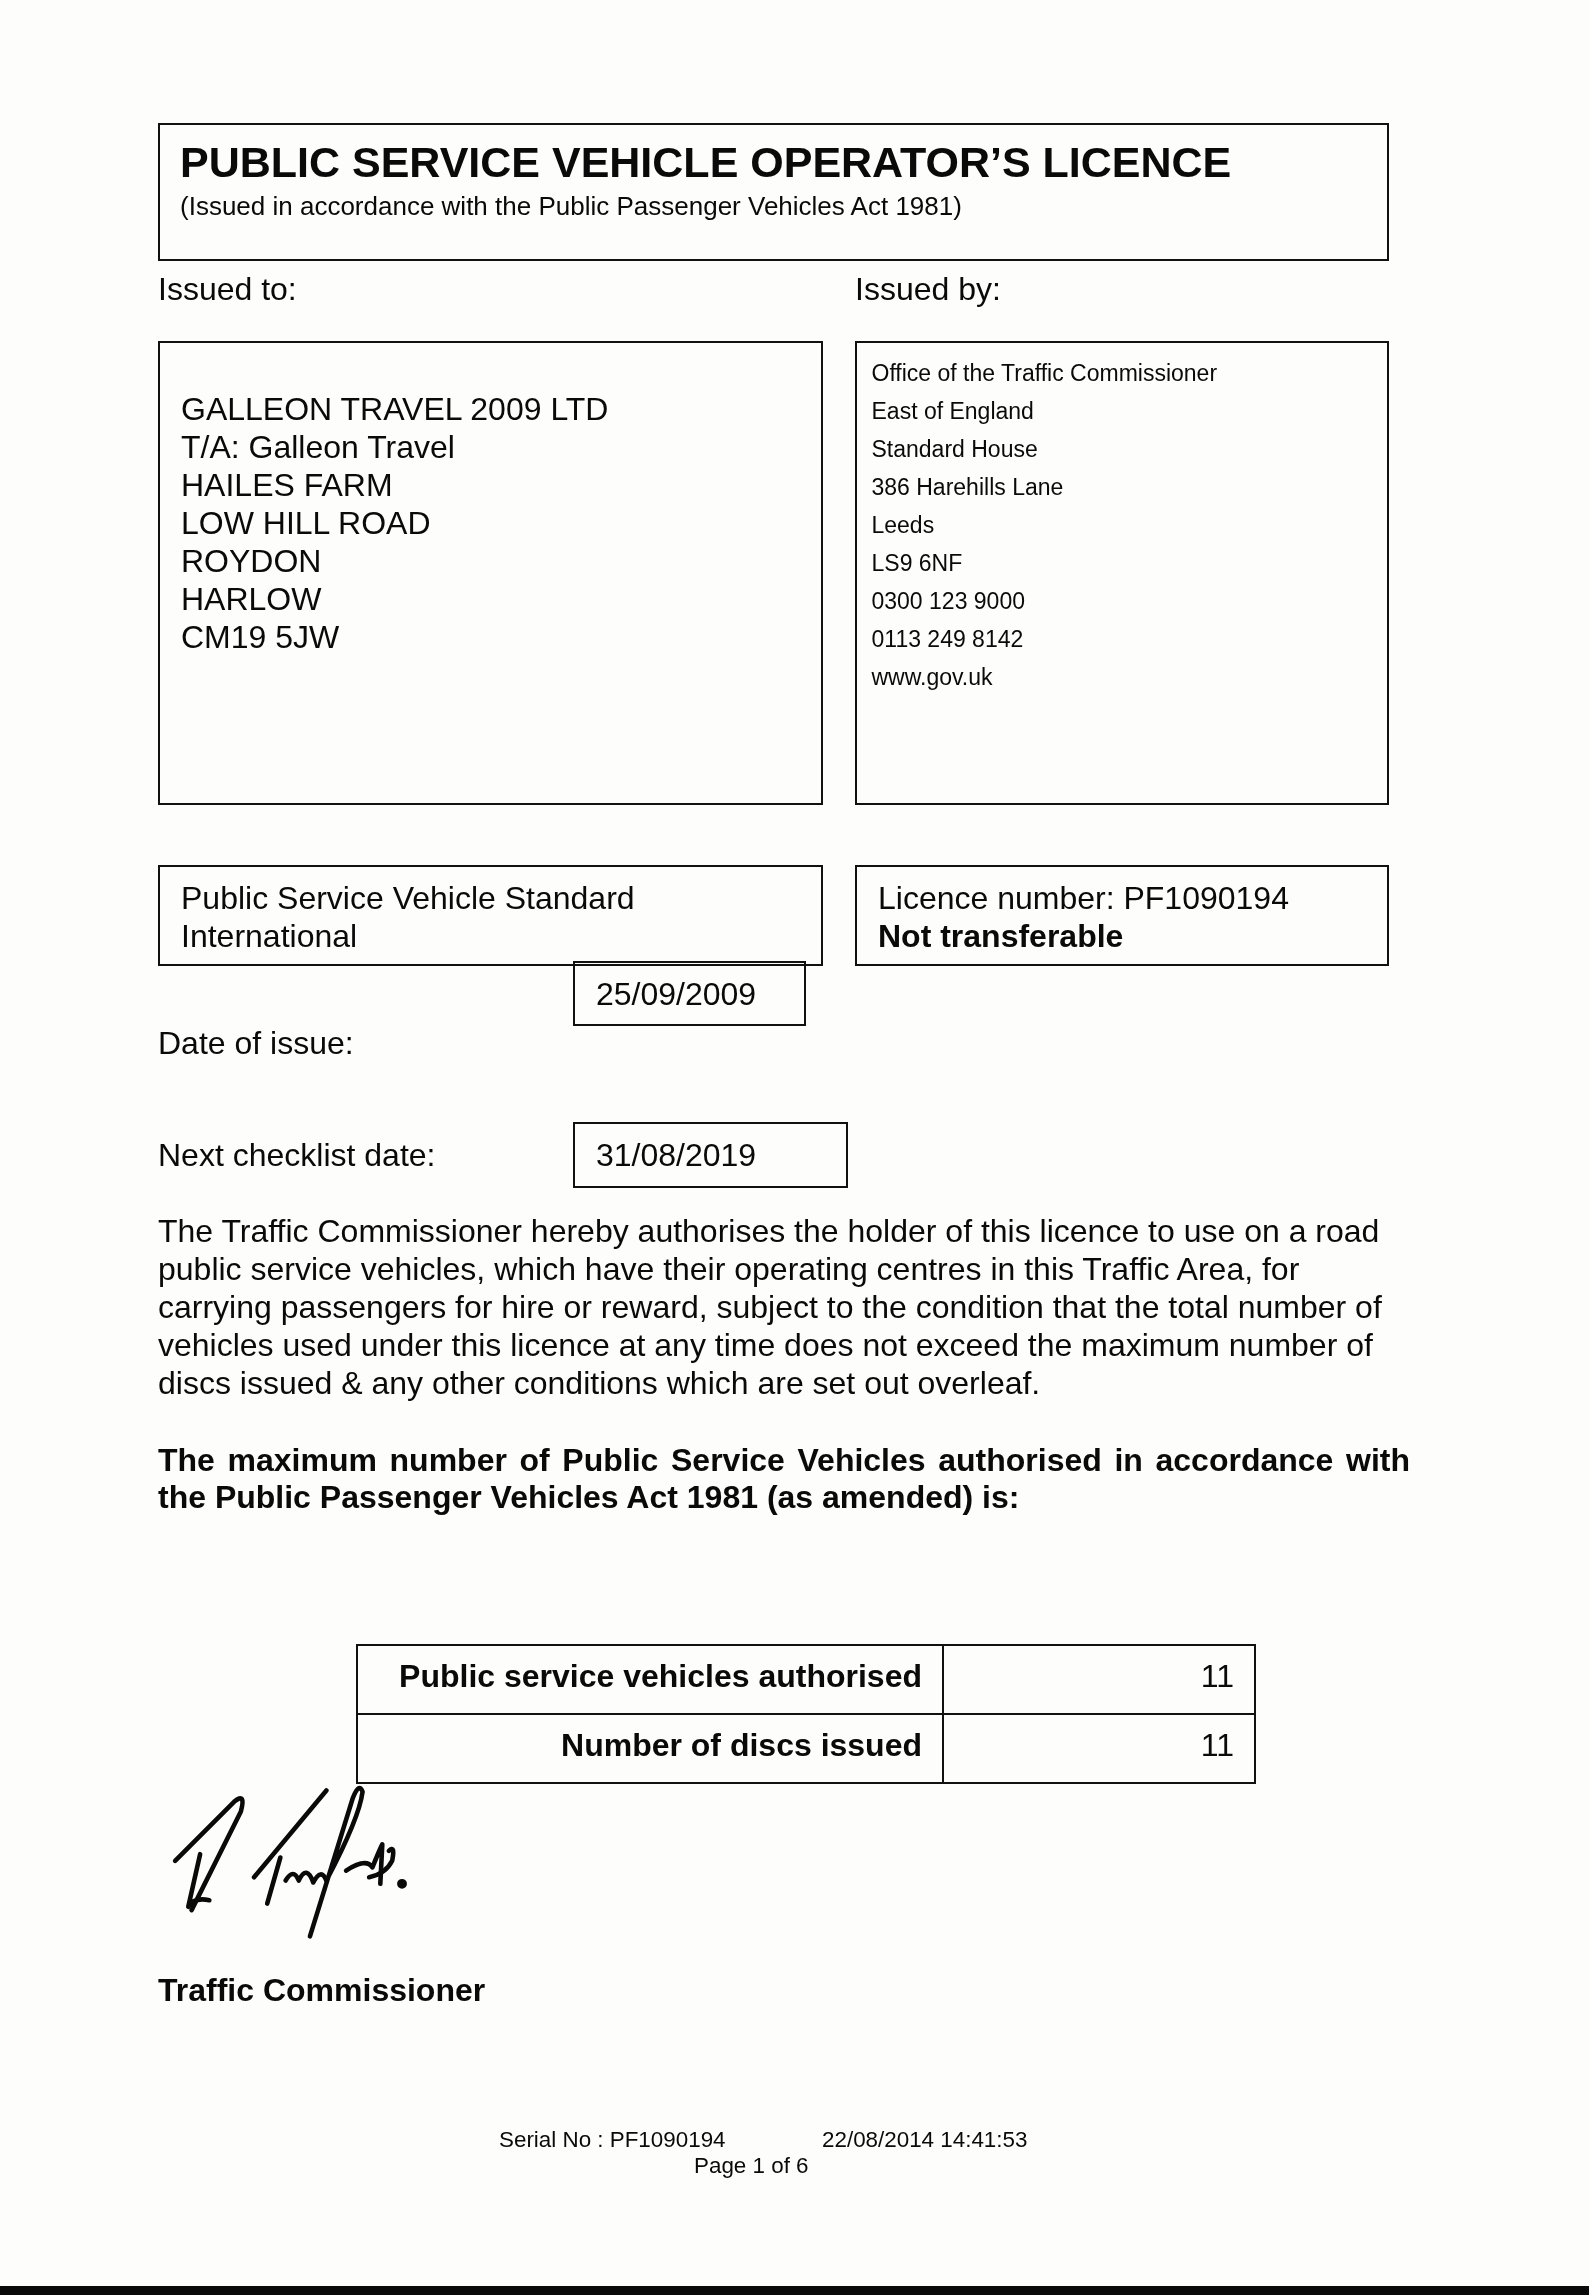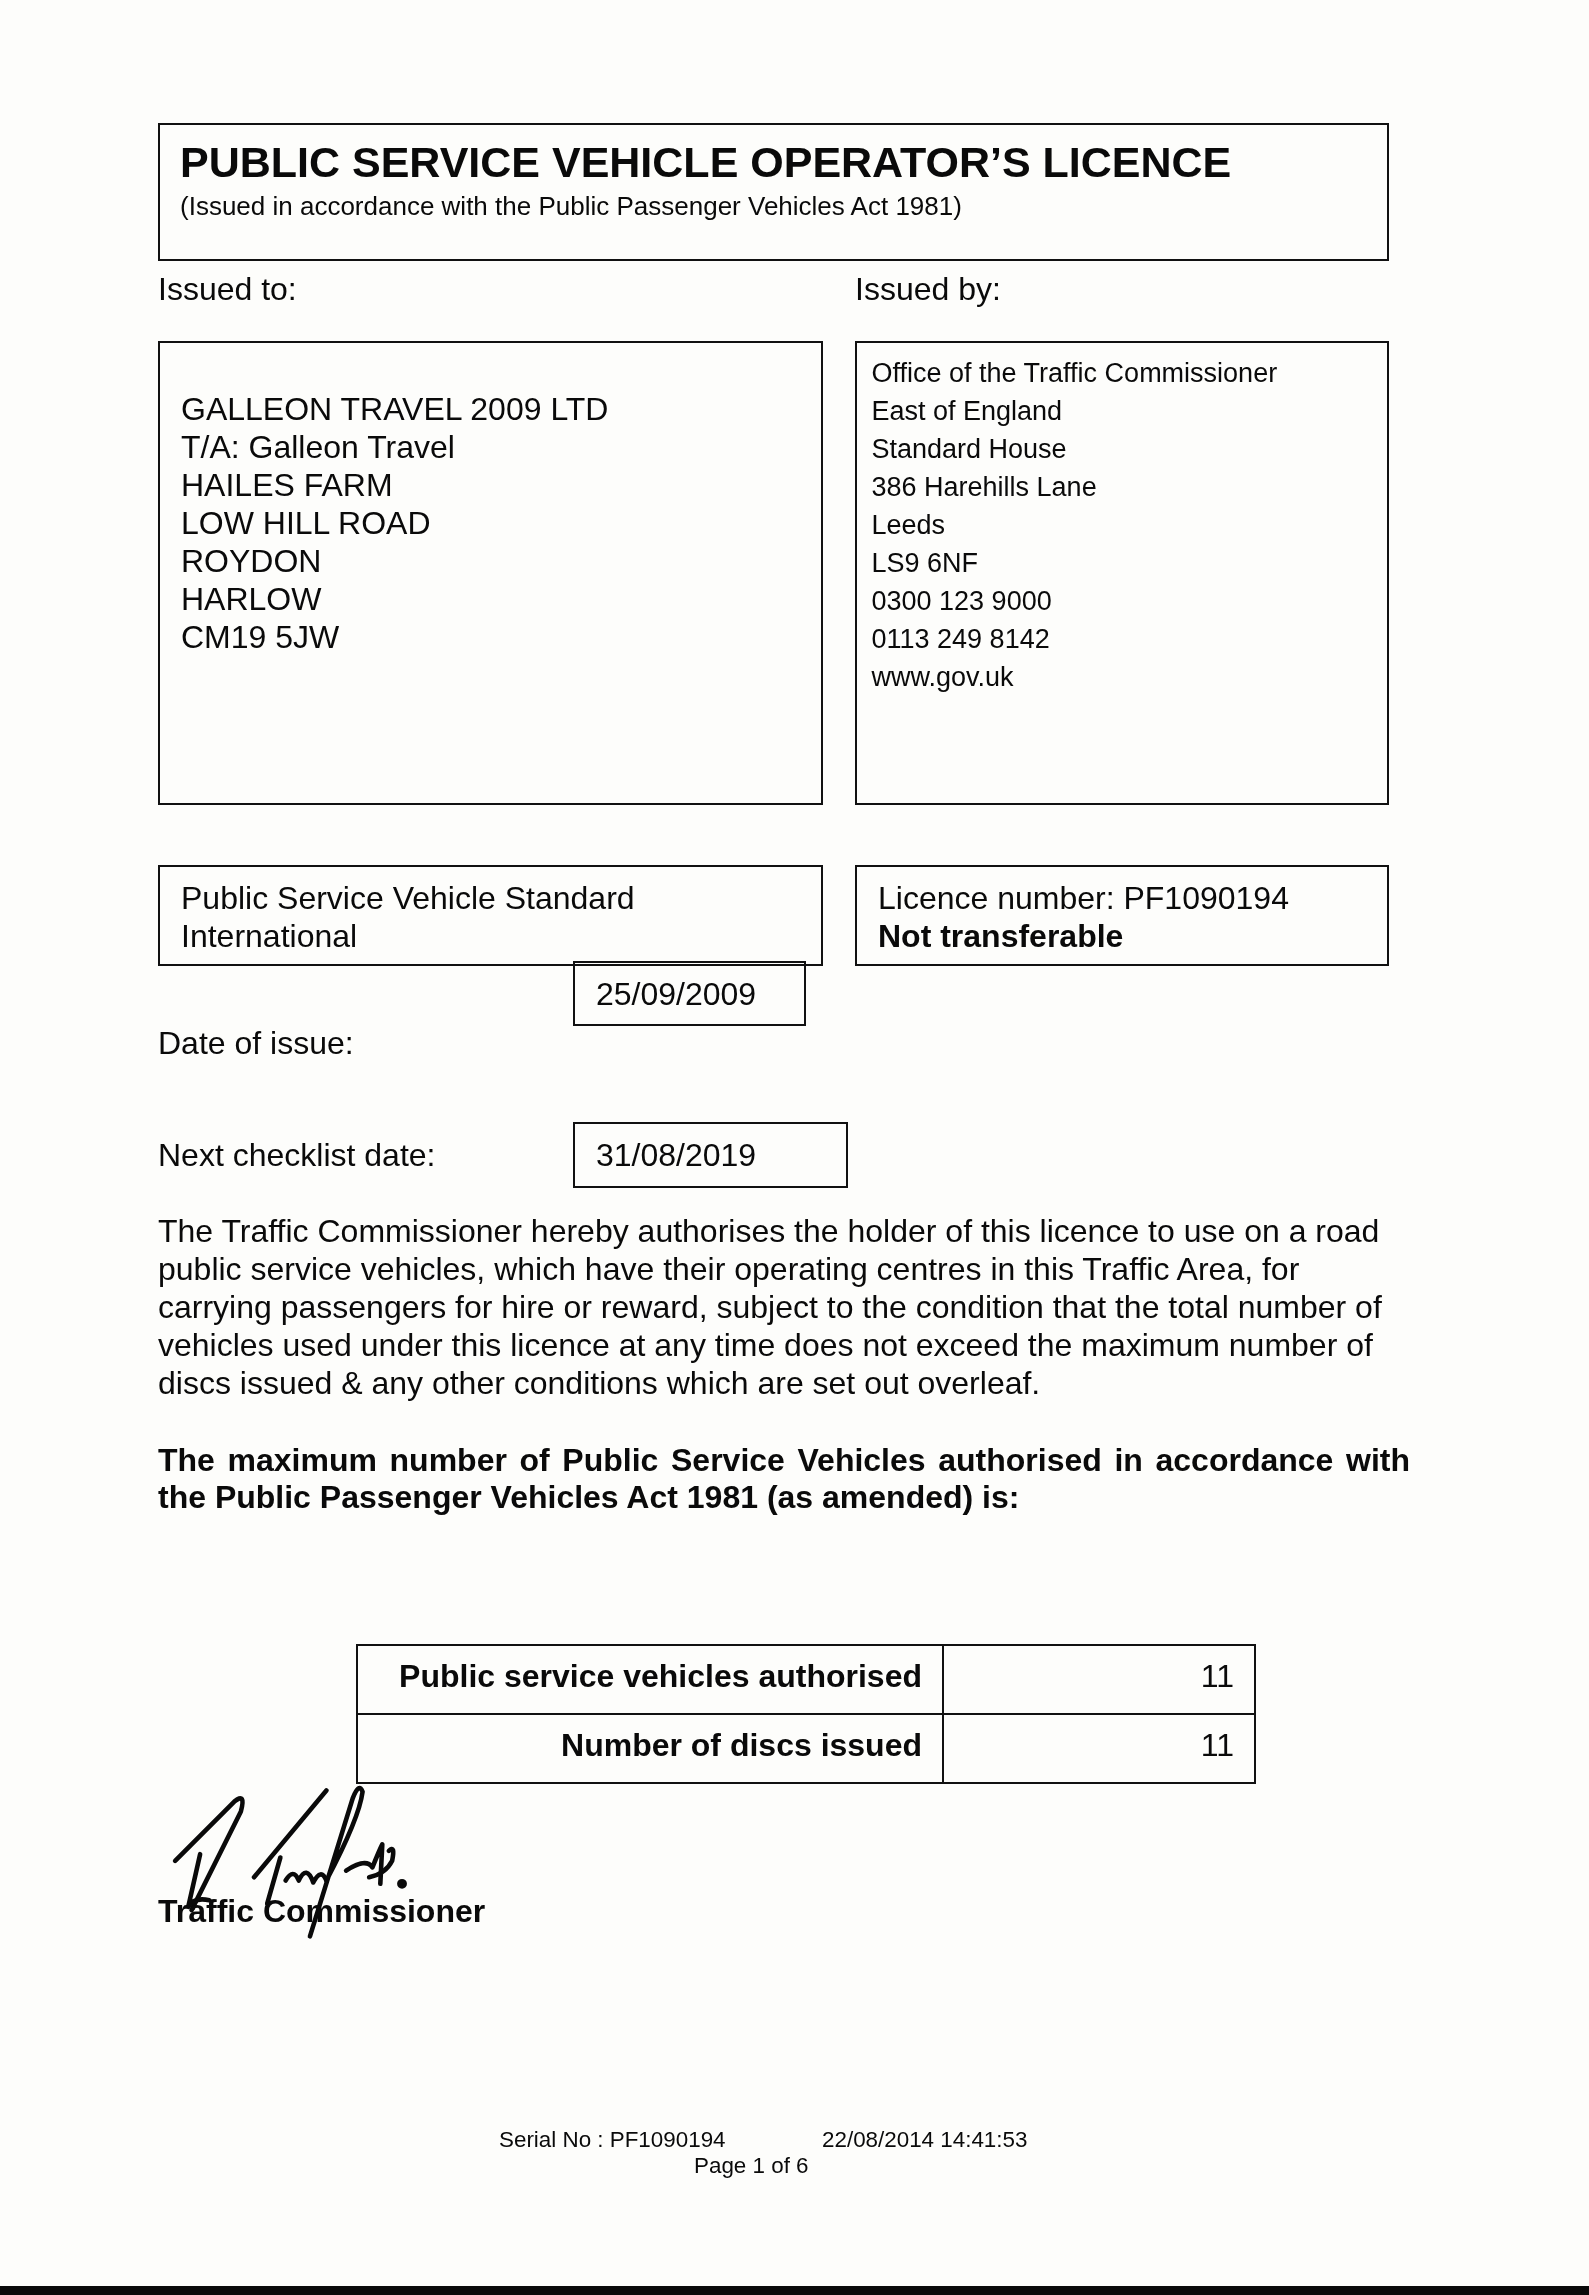--- a/index.html
+++ b/index.html
@@ -18,21 +18,21 @@
 
   .label-lg { font-size: 32px; white-space: nowrap; }
 
   #issued-to-label { left: 158px; top: 271px; }
   #issued-by-label { left: 855px; top: 271px; text-align: center; }
 
   #issued-to-box { left: 158px; top: 341px; width: 665px; height: 464px; }
   #issued-to-lines { left: 21px; top: 47px; font-size: 32px; line-height: 38px; }
 
   #issued-by-box { left: 855px; top: 341px; width: 534px; height: 464px; }
-  #issued-by-lines { left: 14.5px; top: 10.5px; font-size: 27px; line-height: 38px; }
+  #issued-by-lines { left: 14.5px; top: 10.5px; font-size: 23px; line-height: 38px; }
 
   #licence-type-box { left: 158px; top: 865px; width: 665px; height: 101px; }
   #licence-type-lines { left: 21px; top: 12px; font-size: 32px; line-height: 38px; }
 
   #licence-num-box { left: 855px; top: 865px; width: 534px; height: 101px; }
   #licence-num-lines { left: 21px; top: 12px; font-size: 32px; line-height: 38px; }
   .bold { font-weight: bold; }
 
   #date-issue-label { left: 158px; top: 1025px; }
   #date-issue-box { left: 573px; top: 961px; width: 233px; height: 65px; }
@@ -44,21 +44,21 @@
 
   #auth-para { left: 158px; top: 1212px; width: 1252px; font-size: 32px; line-height: 38px; }
   #max-para { left: 158px; top: 1442px; width: 1252px; font-size: 32px; line-height: 37px; font-weight: bold; text-align: justify; text-align-last: left; }
 
   #vehicles-table { position: absolute; left: 356px; top: 1644px; border-collapse: collapse; text-align: right; }
   #vehicles-table td { border: 2.6px solid #111; height: 69px; box-sizing: border-box; vertical-align: top; padding: 12px 20px 0 20px; font-size: 32px; }
   #vehicles-table td.lbl { width: 586px; font-weight: bold; }
   #vehicles-table td.val { width: 312px; }
 
   #signature { left: 168px; top: 1772px; width: 422px; height: 171px; }
-  #signatory-title { left: 158px; top: 1893px; font-size: 32px; font-weight: bold; }
+  #signatory-title { left: 158px; top: 1972px; font-size: 32px; font-weight: bold; }
 
   #footer-serial { left: 499px; top: 2127px; font-size: 22.4px; white-space: nowrap; }
   #footer-timestamp { left: 822px; top: 2127px; font-size: 22.4px; white-space: nowrap; }
   #footer-page { left: 694px; top: 2153px; font-size: 22.4px; white-space: nowrap; }
 
   #scan-edge { left: 0; top: 2286px; width: 1589px; height: 9.2px; background: #0a0a0a; }
 </style>
 </head>
 <body>
 

